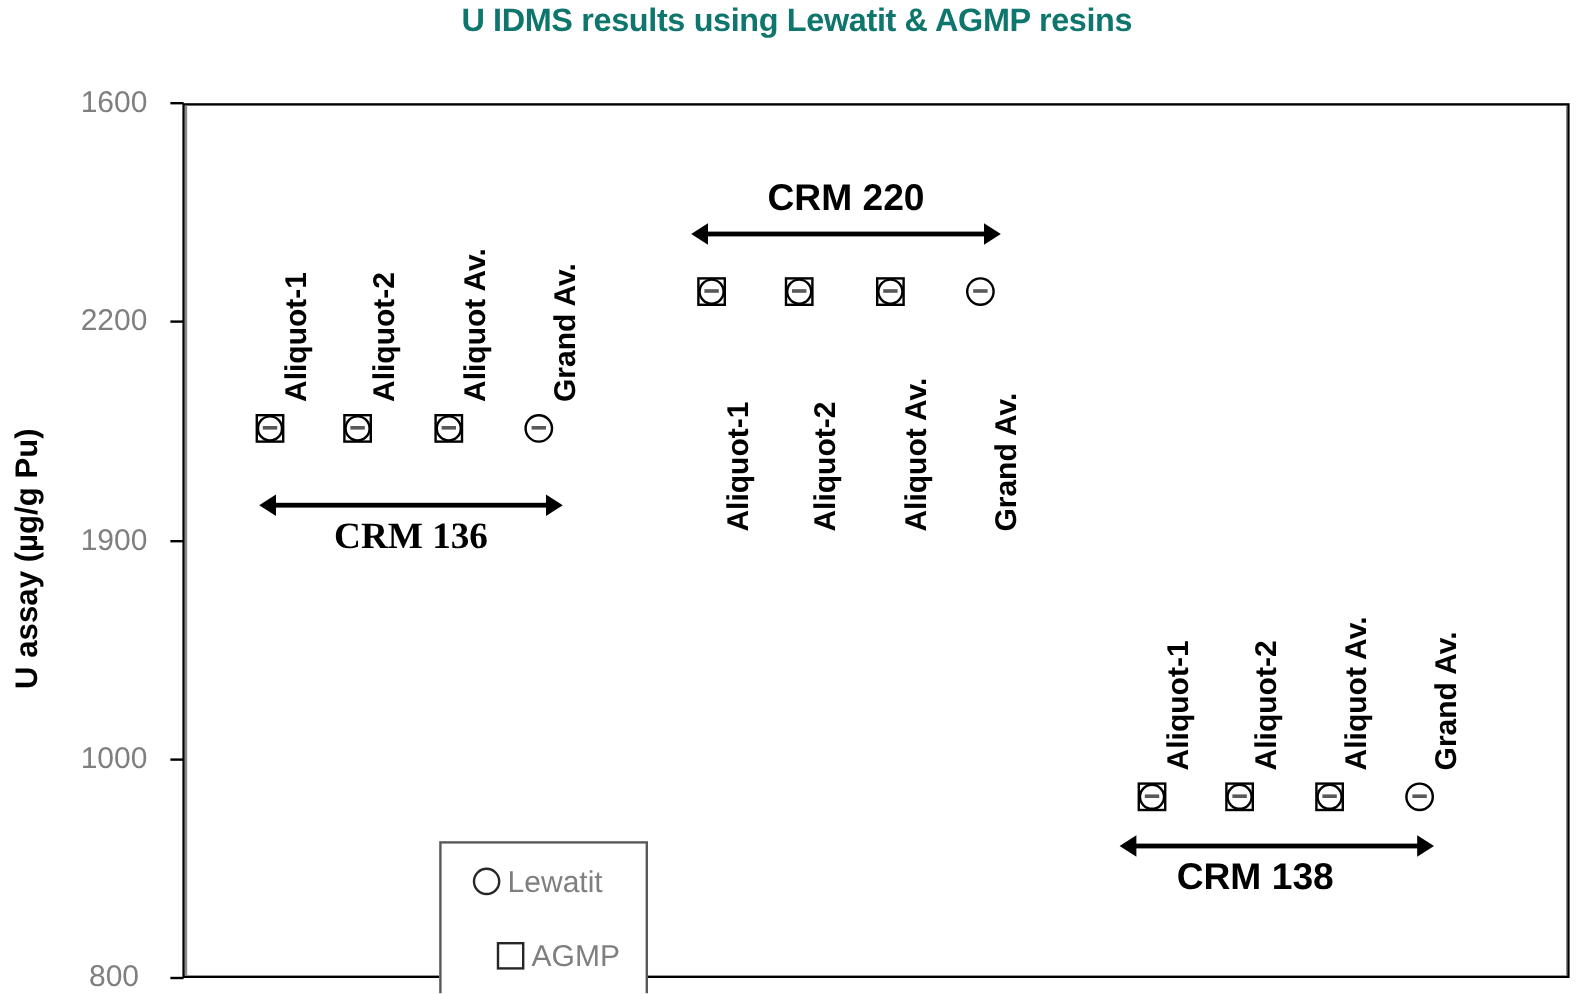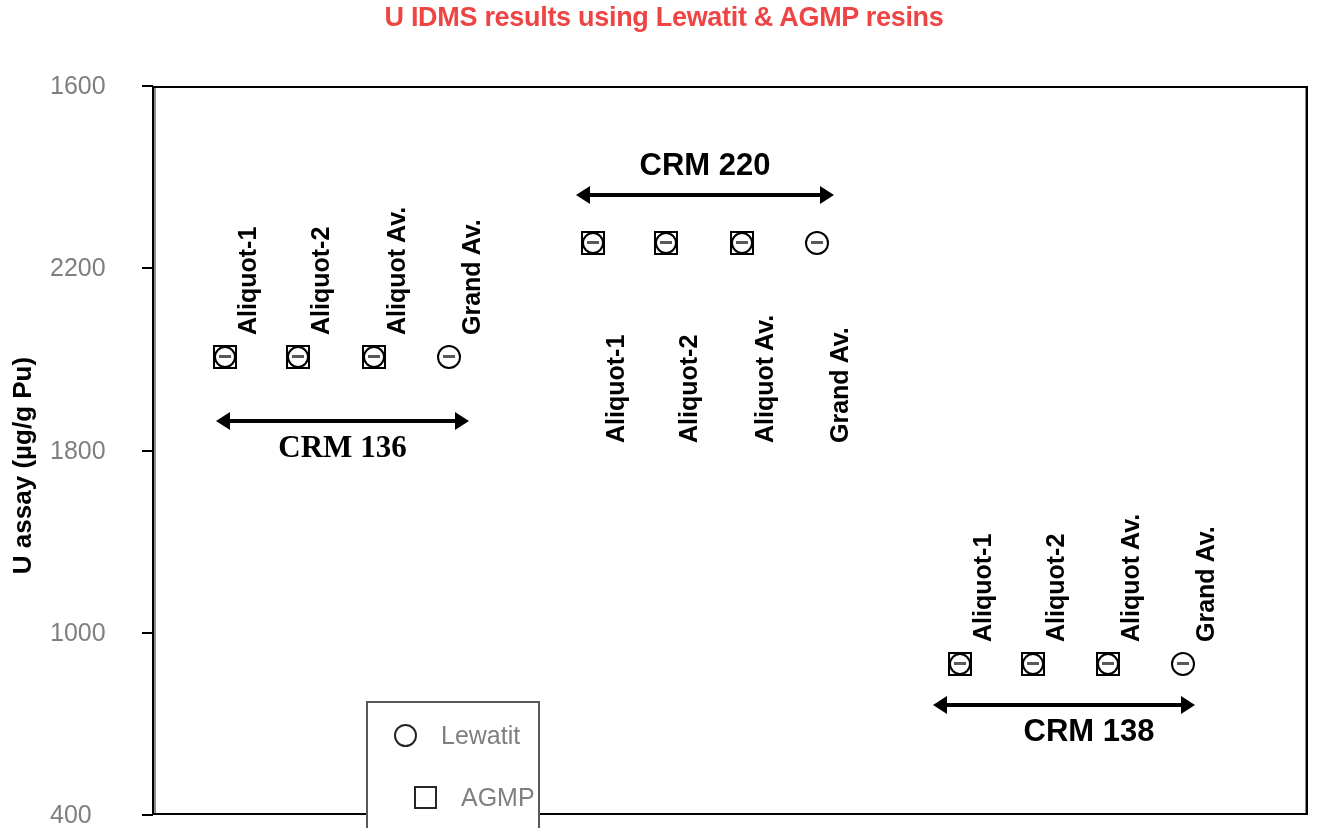--- a/index.html
+++ b/index.html
@@ -20,21 +20,21 @@
 
   
   #chart-title {
     position: absolute;
     left: 0;
     top: 0;
     width: 1328px;
     text-align: center;
     font-size: 27px;
     font-weight: bold;
-    color: #ef4444;
+    color: #0f766e;
     letter-spacing: -0.3px;
     line-height: 34px;
   }
 
   
   #y-axis-title {
     position: absolute;
     left: -168px;
     top: 450px;
     width: 380px;
@@ -45,21 +45,21 @@
     font-weight: bold;
     color: #000000;
     white-space: nowrap;
   }
 
   
   .y-tick-label {
     position: absolute;
     right: 0;
     width: 90px;
-    text-align: left;
+    text-align: center;
     font-size: 25px;
     color: #7f7f7f;
     line-height: 25px;
   }
   #y-tick-wrap {
     position: absolute;
     left: 40px;
     top: 0;
     width: 100px;
     height: 828px;
@@ -206,22 +206,21 @@
     width: 174px;
     height: 135px;
     border: 2px solid #595959;
     box-sizing: border-box;
     background: #ffffff;
   }
   .legend-row {
     position: absolute;
     left: 26px;
     display: flex;
-    align-items: center;
-    gap: 24px;
+    gap: 6px;
   }
   .legend-row.r0 { top: 20px; }
   .legend-row.r1 { top: 82px; margin-left: 20px; }
   .legend-sym {
     width: 23px;
     height: 23px;
     border: 2px solid #262626;
     box-sizing: border-box;
     flex: 0 0 auto;
   }
@@ -236,23 +235,23 @@
 </head>
 <body>
 
 <div id="root">
 
   <div id="chart-title">U IDMS results using Lewatit &amp; AGMP resins</div>
 
   <div id="y-axis-title">U assay (µg/g Pu)</div>
 
   <div id="y-tick-wrap">
-      <div class="y-tick-label" style="top: 802px;">400</div>
+      <div class="y-tick-label" style="top: 802px;">800</div>
       <div class="y-tick-label" style="top: 619.75px;">1000</div>
-      <div class="y-tick-label" style="top: 437.5px;">1800</div>
+      <div class="y-tick-label" style="top: 437.5px;">1900</div>
       <div class="y-tick-label" style="top: 255.25px;">2200</div>
       <div class="y-tick-label" style="top: 73px;">1600</div>
     </div>
 
   <div id="plot-area">
     <div id="plot-left-spine"></div>
     <div id="plot-right-spine"></div>
 
     <div id="series-layer">
         <div class="marker" style="left: 71px; top: 268.819px;">
@@ -336,21 +335,21 @@
           <div class="head-l"></div>
           <div class="shaft"></div>
           <div class="head-r"></div>
         </div>
         <div class="group-label" style="left: 422px; width: 258px; top: 59px;">CRM 220</div>
         <div class="group-arrow" style="left: 779px; width: 262px; top: 608px;">
           <div class="head-l"></div>
           <div class="shaft"></div>
           <div class="head-r"></div>
         </div>
-        <div class="group-label" style="left: 804px; width: 262px; top: 625px;">CRM 138</div>
+        <div class="group-label" style="left: 761px; width: 262px; top: 625px;">CRM 138</div>
       </div>
 
     <div id="legend-box">
         <div class="legend-row r0">
           <div class="legend-sym circle"></div>
           <div class="legend-text">Lewatit</div>
         </div>
         <div class="legend-row r1">
           <div class="legend-sym square"></div>
           <div class="legend-text">AGMP</div>

